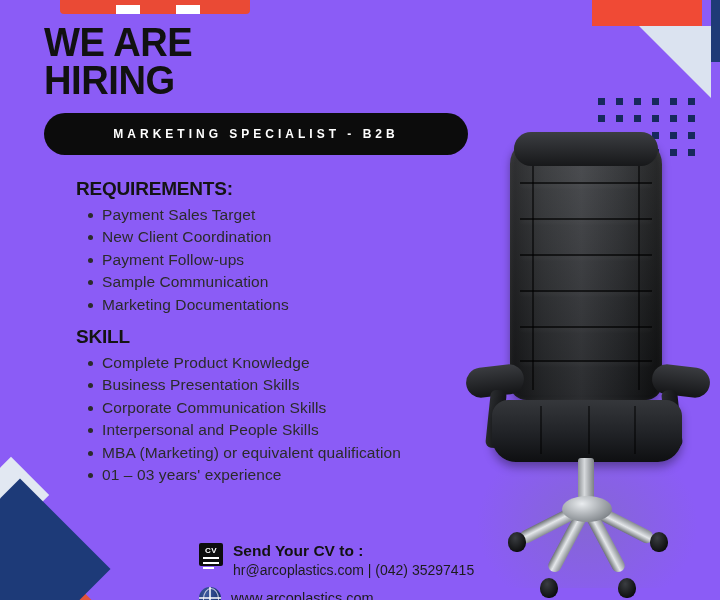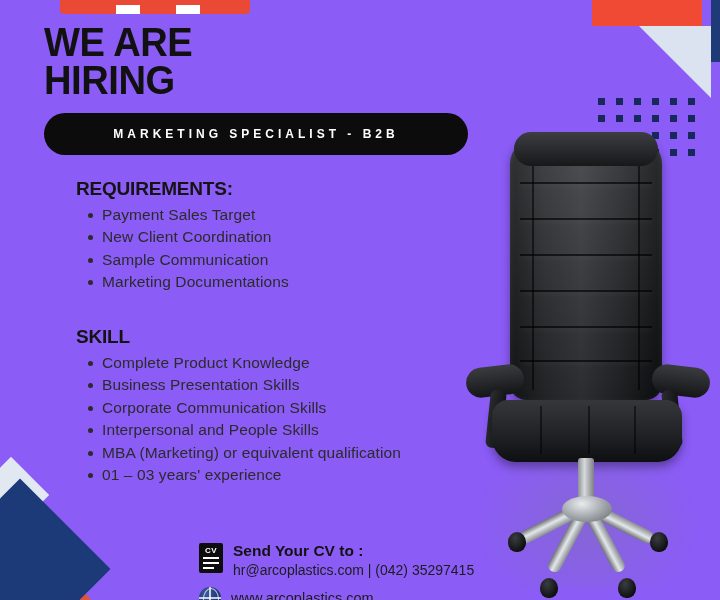--- a/index.html
+++ b/index.html
@@ -315,21 +315,21 @@
     top: 541px;
     width: 330px;
   }
   .contact-row {
     display: flex;
     align-items: flex-start;
     gap: 10px;
   }
   .cv-icon {
     width: 24px;
-    height: 30px;
+    height: 23px;
     background: #0d0d0d;
     border-radius: 2px;
     flex: 0 0 auto;
     position: relative;
     margin-top: 2px;
     text-decoration: underline;
   }
   .cv-icon .cv-text {
     position: absolute;
     top: 3px;
@@ -490,20 +490,21 @@
 
   <div class="title-banner">
     <span>MARKETING SPECIALIST  -  B2B</span>
   </div>
 
   <div class="section section-req">
     <h2>REQUIREMENTS:</h2>
     <ul>
       <li>Payment Sales Target</li>
       <li>New Client Coordination</li>
+      <li>Payment Follow-ups</li>
       <li>Sample Communication</li>
       <li>Marketing Documentations</li>
     </ul>
   </div>
 
   <div class="section section-skill">
     <h2>SKILL</h2>
     <ul>
       <li>Complete Product Knowledge</li>
       <li>Business Presentation Skills</li>

